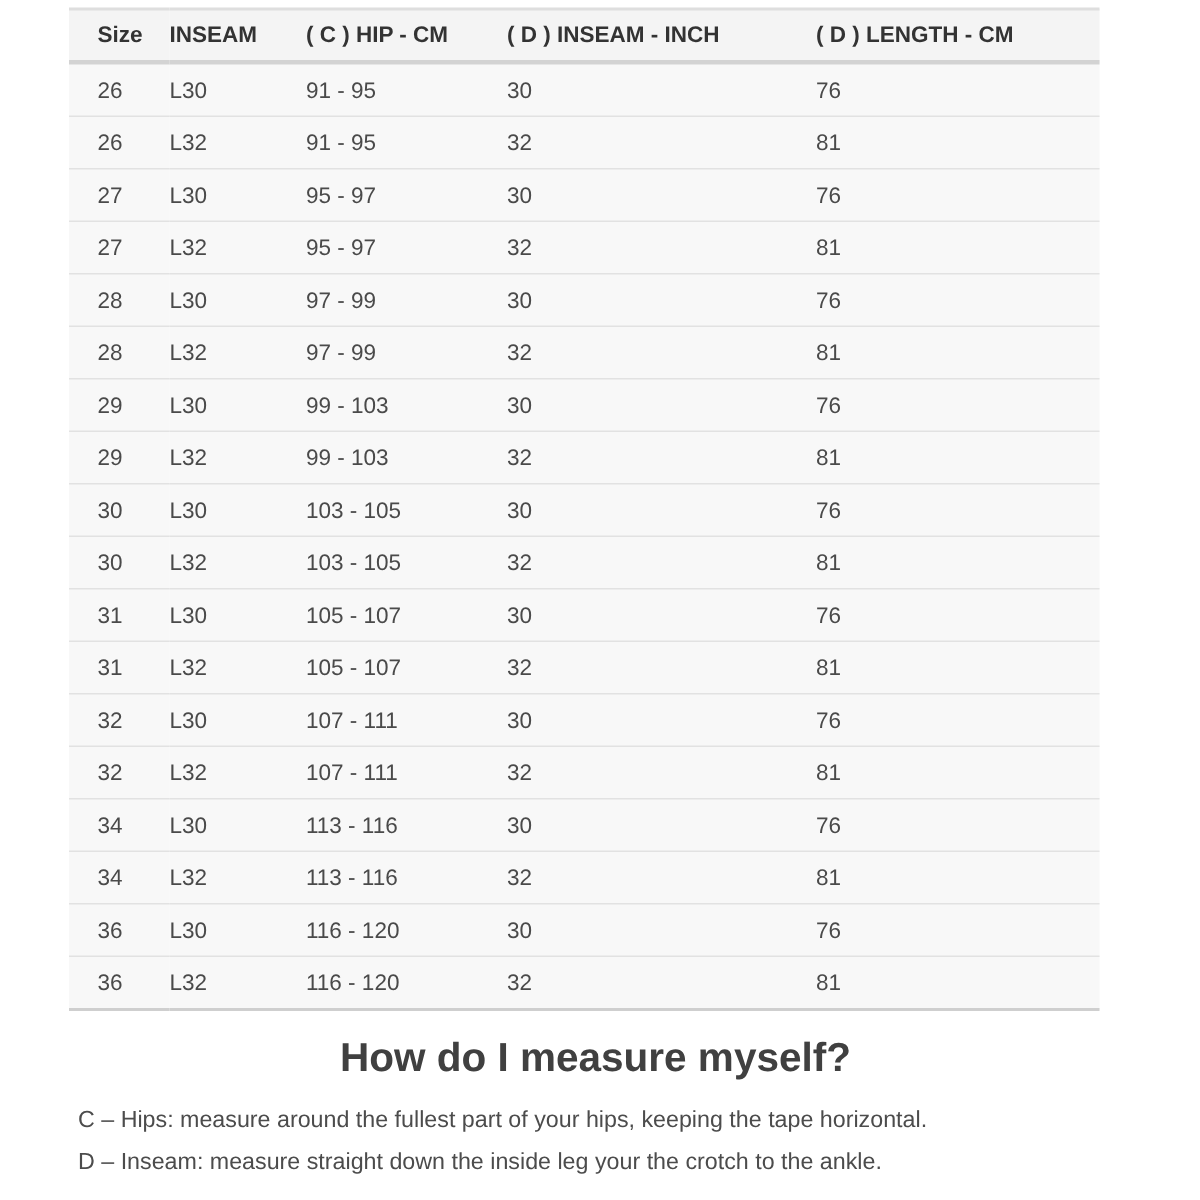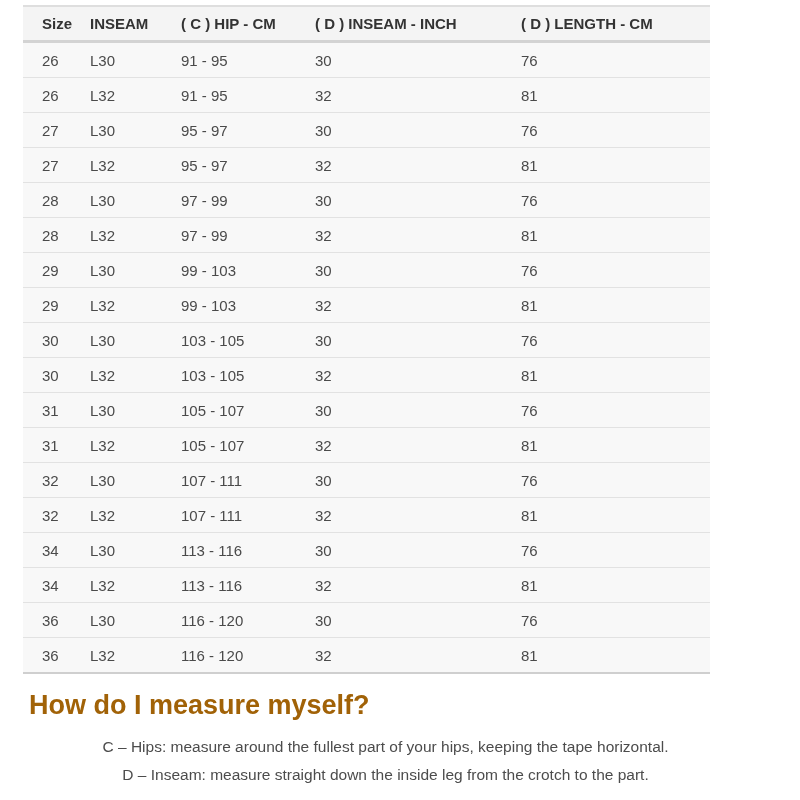--- a/index.html
+++ b/index.html
@@ -8,21 +8,21 @@
     background: #ffffff;
     font-family: "Liberation Sans", sans-serif;
   }
   .page {
     position: relative;
     width: 800px;
     height: 800px;
     background: #ffffff;
     overflow: hidden;
     box-sizing: border-box;
-    padding: 5px 58px 0 23px;
+    padding: 5px 58px 0 46px;
   }
   table.size-table {
     width: 687px;
     border-collapse: collapse;
     table-layout: fixed;
     border-top: 2px solid #dedede;
   }
   table.size-table thead th {
     background: #f4f4f4;
     height: 33px;
@@ -55,29 +55,30 @@
   .col-length { width: 91px; }
   .col-hip    { width: 134px; }
   .col-inch   { width: 206px; }
   .col-cm     { width: 189px; }
 
   .measure-heading {
     margin: 15px 0 0 6px;
     font-size: 27px;
     line-height: 32px;
     font-weight: bold;
-    color: #a16207;
+    color: #404040;
+    text-align: center;
   }
   .instruction {
     margin: 0 0 0 6px;
     font-size: 15.5px;
     line-height: 28px;
     color: #4c4c4c;
   }
-  .instructions { margin-top: 12px; text-align: center; }
+  .instructions { margin-top: 12px; }
 </style>
 </head>
 <body>
 
 <div class="page">
 
   <table class="size-table">
     <colgroup>
       <col class="col-size">
       <col class="col-length">
@@ -221,16 +222,16 @@
       <td>32</td>
       <td>81</td>
     </tr>
       </tbody>
   </table>
 
   <h2 class="measure-heading">How do I measure myself?</h2>
 
   <div class="instructions">
     <p class="instruction">C – Hips: measure around the fullest part of your hips, keeping the tape horizontal.</p>
-    <p class="instruction">D – Inseam: measure straight down the inside leg from the crotch to the part.</p>
+    <p class="instruction">D – Inseam: measure straight down the inside leg your the crotch to the ankle.</p>
   </div>
 
 </div>
 
 </body></html>

